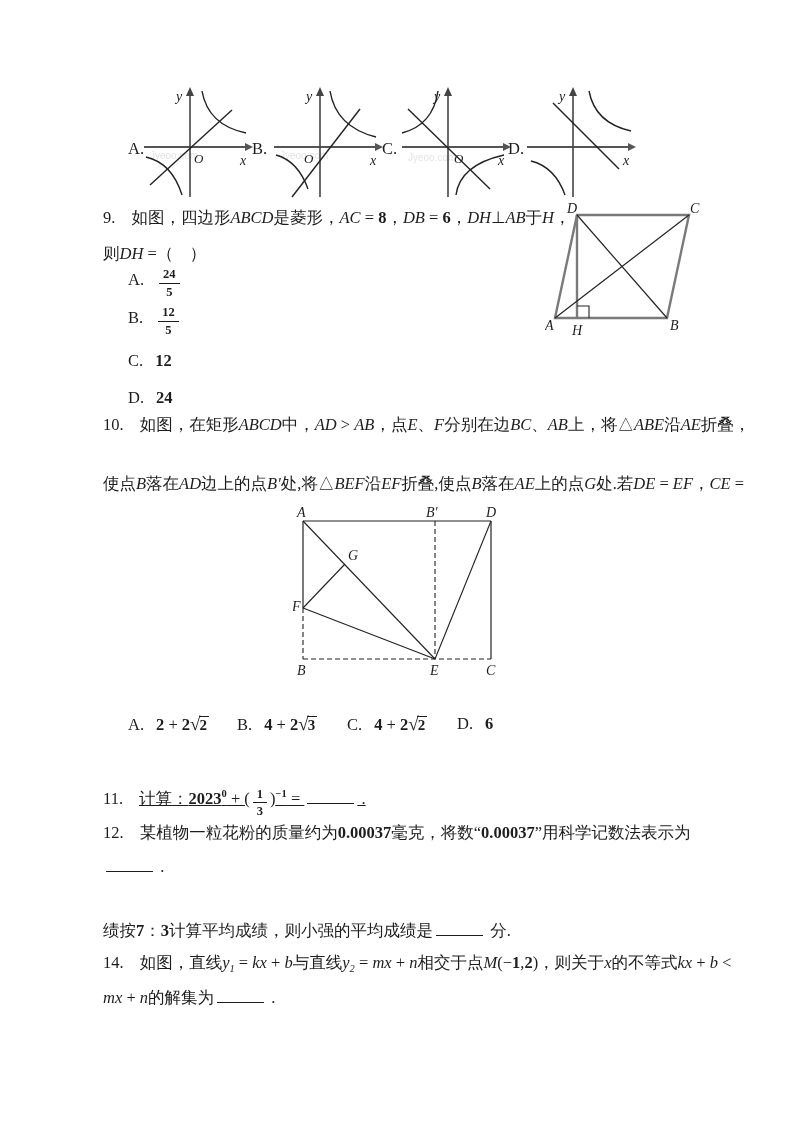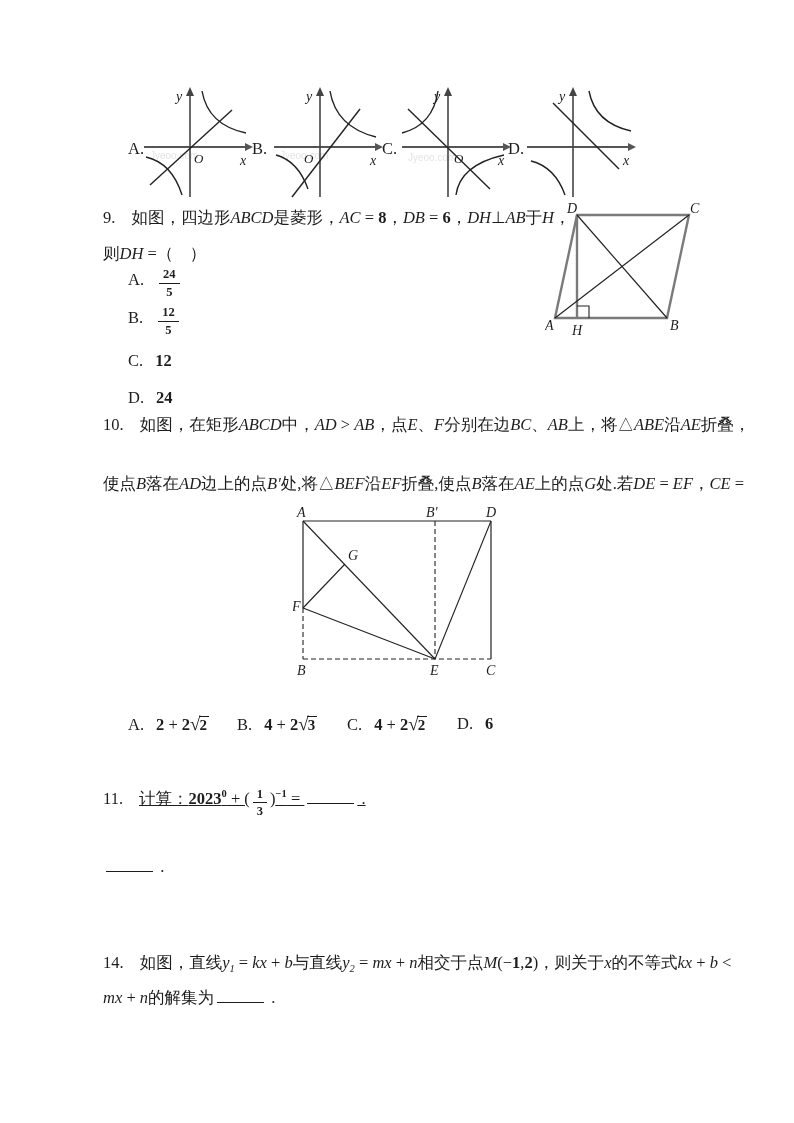--- a/index.html
+++ b/index.html
@@ -166,24 +166,30 @@
   </div>
   <div class="line" style="top:713px; left:457px;">
     <span class="optlabel">D.</span><span><span class="seg-b">6</span></span>
   </div>
 
 
   <div class="line" style="top:783px;text-decoration:underline;">
     <span class="qnum">11.</span><span><span class="seg-txt">计算：</span><span class="seg-b">2023</span><span class="seg-sup">0</span><span class="seg-txt"> + (</span><span class="frac"><span class="num">1</span><span class="den">3</span></span><span class="seg-txt">)</span><span class="seg-sup">−1</span><span class="seg-txt"> = </span><span class="blank"></span><span class="seg-txt"> .</span></span>
   </div>
 
+  <div class="line" style="top:822px;">
+    <span class="qnum">12.</span><span><span class="seg-txt">某植物一粒花粉的质量约为</span><span class="seg-b">0.00037</span><span class="seg-txt">毫克，将数“</span><span class="seg-b">0.00037</span><span class="seg-txt">”用科学记数法表示为</span></span>
+  </div>
   <div class="line" style="top:856px;">
     <span><span class="blank"></span><span class="seg-txt"> .</span></span>
   </div>
 
+  <div class="line" style="top:920px;">
+    <span><span class="seg-txt">绩按</span><span class="seg-b">7</span><span class="seg-txt">：</span><span class="seg-b">3</span><span class="seg-txt">计算平均成绩，则小强的平均成绩是</span><span class="blank"></span><span class="seg-txt"> 分.</span></span>
+  </div>
 
   <div class="line" style="top:952px;">
     <span class="qnum">14.</span><span><span class="seg-txt">如图，直线</span><span class="seg-i">y</span><span class="seg-sub">1</span><span class="seg-txt"> = </span><span class="seg-i">kx</span><span class="seg-txt"> + </span><span class="seg-i">b</span><span class="seg-txt">与直线</span><span class="seg-i">y</span><span class="seg-sub">2</span><span class="seg-txt"> = </span><span class="seg-i">mx</span><span class="seg-txt"> + </span><span class="seg-i">n</span><span class="seg-txt">相交于点</span><span class="seg-i">M</span><span class="seg-txt">(−</span><span class="seg-b">1</span><span class="seg-txt">,</span><span class="seg-b">2</span><span class="seg-txt">)，则关于</span><span class="seg-i">x</span><span class="seg-txt">的不等式</span><span class="seg-i">kx</span><span class="seg-txt"> + </span><span class="seg-i">b</span><span class="seg-txt"> &lt;</span></span>
   </div>
   <div class="line" style="top:987px;">
     <span><span class="seg-i">mx</span><span class="seg-txt"> + </span><span class="seg-i">n</span><span class="seg-txt">的解集为</span><span class="blank"></span><span class="seg-txt"> .</span></span>
   </div>
 
 </div>
 

